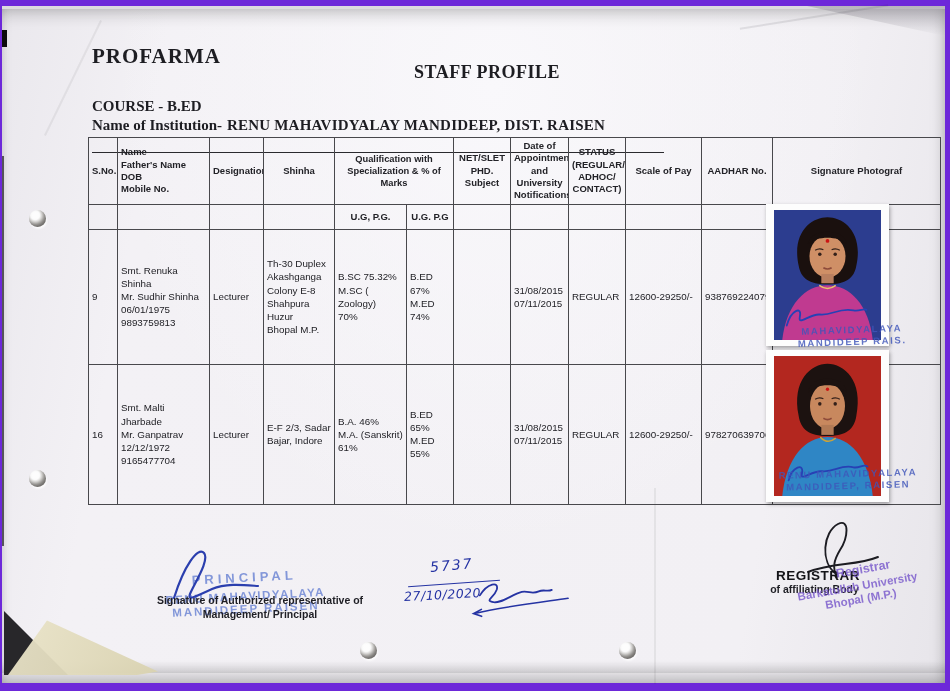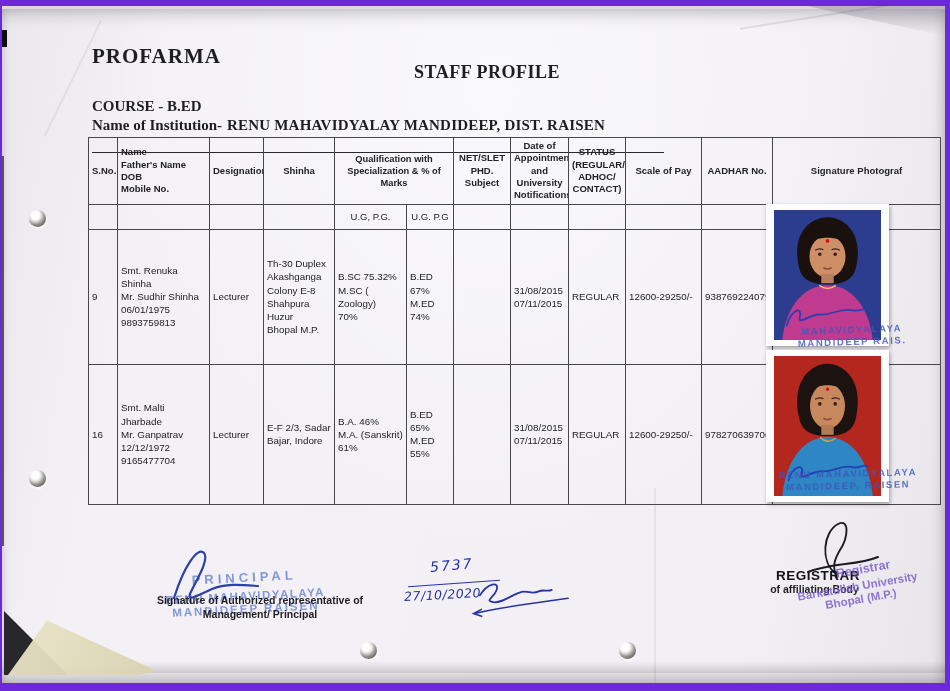--- a/index.html
+++ b/index.html
@@ -47,21 +47,21 @@
   .t-inst .inst-name{font-weight:600;margin-left:5px;letter-spacing:.2px;}
   
   .tbl-wrap{position:absolute;left:86px;top:131px;}
   table.staff{border-collapse:collapse;table-layout:fixed;width:852px;
     font-family:"Liberation Sans",sans-serif;color:#222227;}
   table.staff th, table.staff td{border:1px solid #48484c;overflow:hidden;
     white-space:pre-line;vertical-align:middle;padding:2px 3px;}
   table.staff{border:1.6px solid #3c3c40;}
   th.h{font-size:9.5px;font-weight:700;text-align:center;line-height:1.3;padding:2px 1px;}
   th.h-qual{font-size:9.3px;}
-  td.sub{font-size:9.5px;font-weight:400;text-align:center;height:20px;padding:1px;}
+  td.sub{font-size:9.5px;font-weight:700;text-align:center;height:20px;padding:1px;}
   tr.r-head{height:60px;}
   tr.r-data1{height:135px;} tr.r-data2{height:140px;}
   td.d{font-size:9.8px;font-weight:400;line-height:1.34;text-align:left;}
   td.d-sno{vertical-align:middle;padding-left:2px;}
   
   .photo{position:absolute;background:#fdfdfd;box-shadow:1px 2px 4px rgba(0,0,0,.35);
     padding:6px 8px;box-sizing:border-box;}
   .photo-1{left:764px;top:198px;width:123px;height:142px;}
   .photo-2{left:764px;top:344px;width:123px;height:152px;}
   .photo svg.person{width:100%;height:100%;display:block;}

